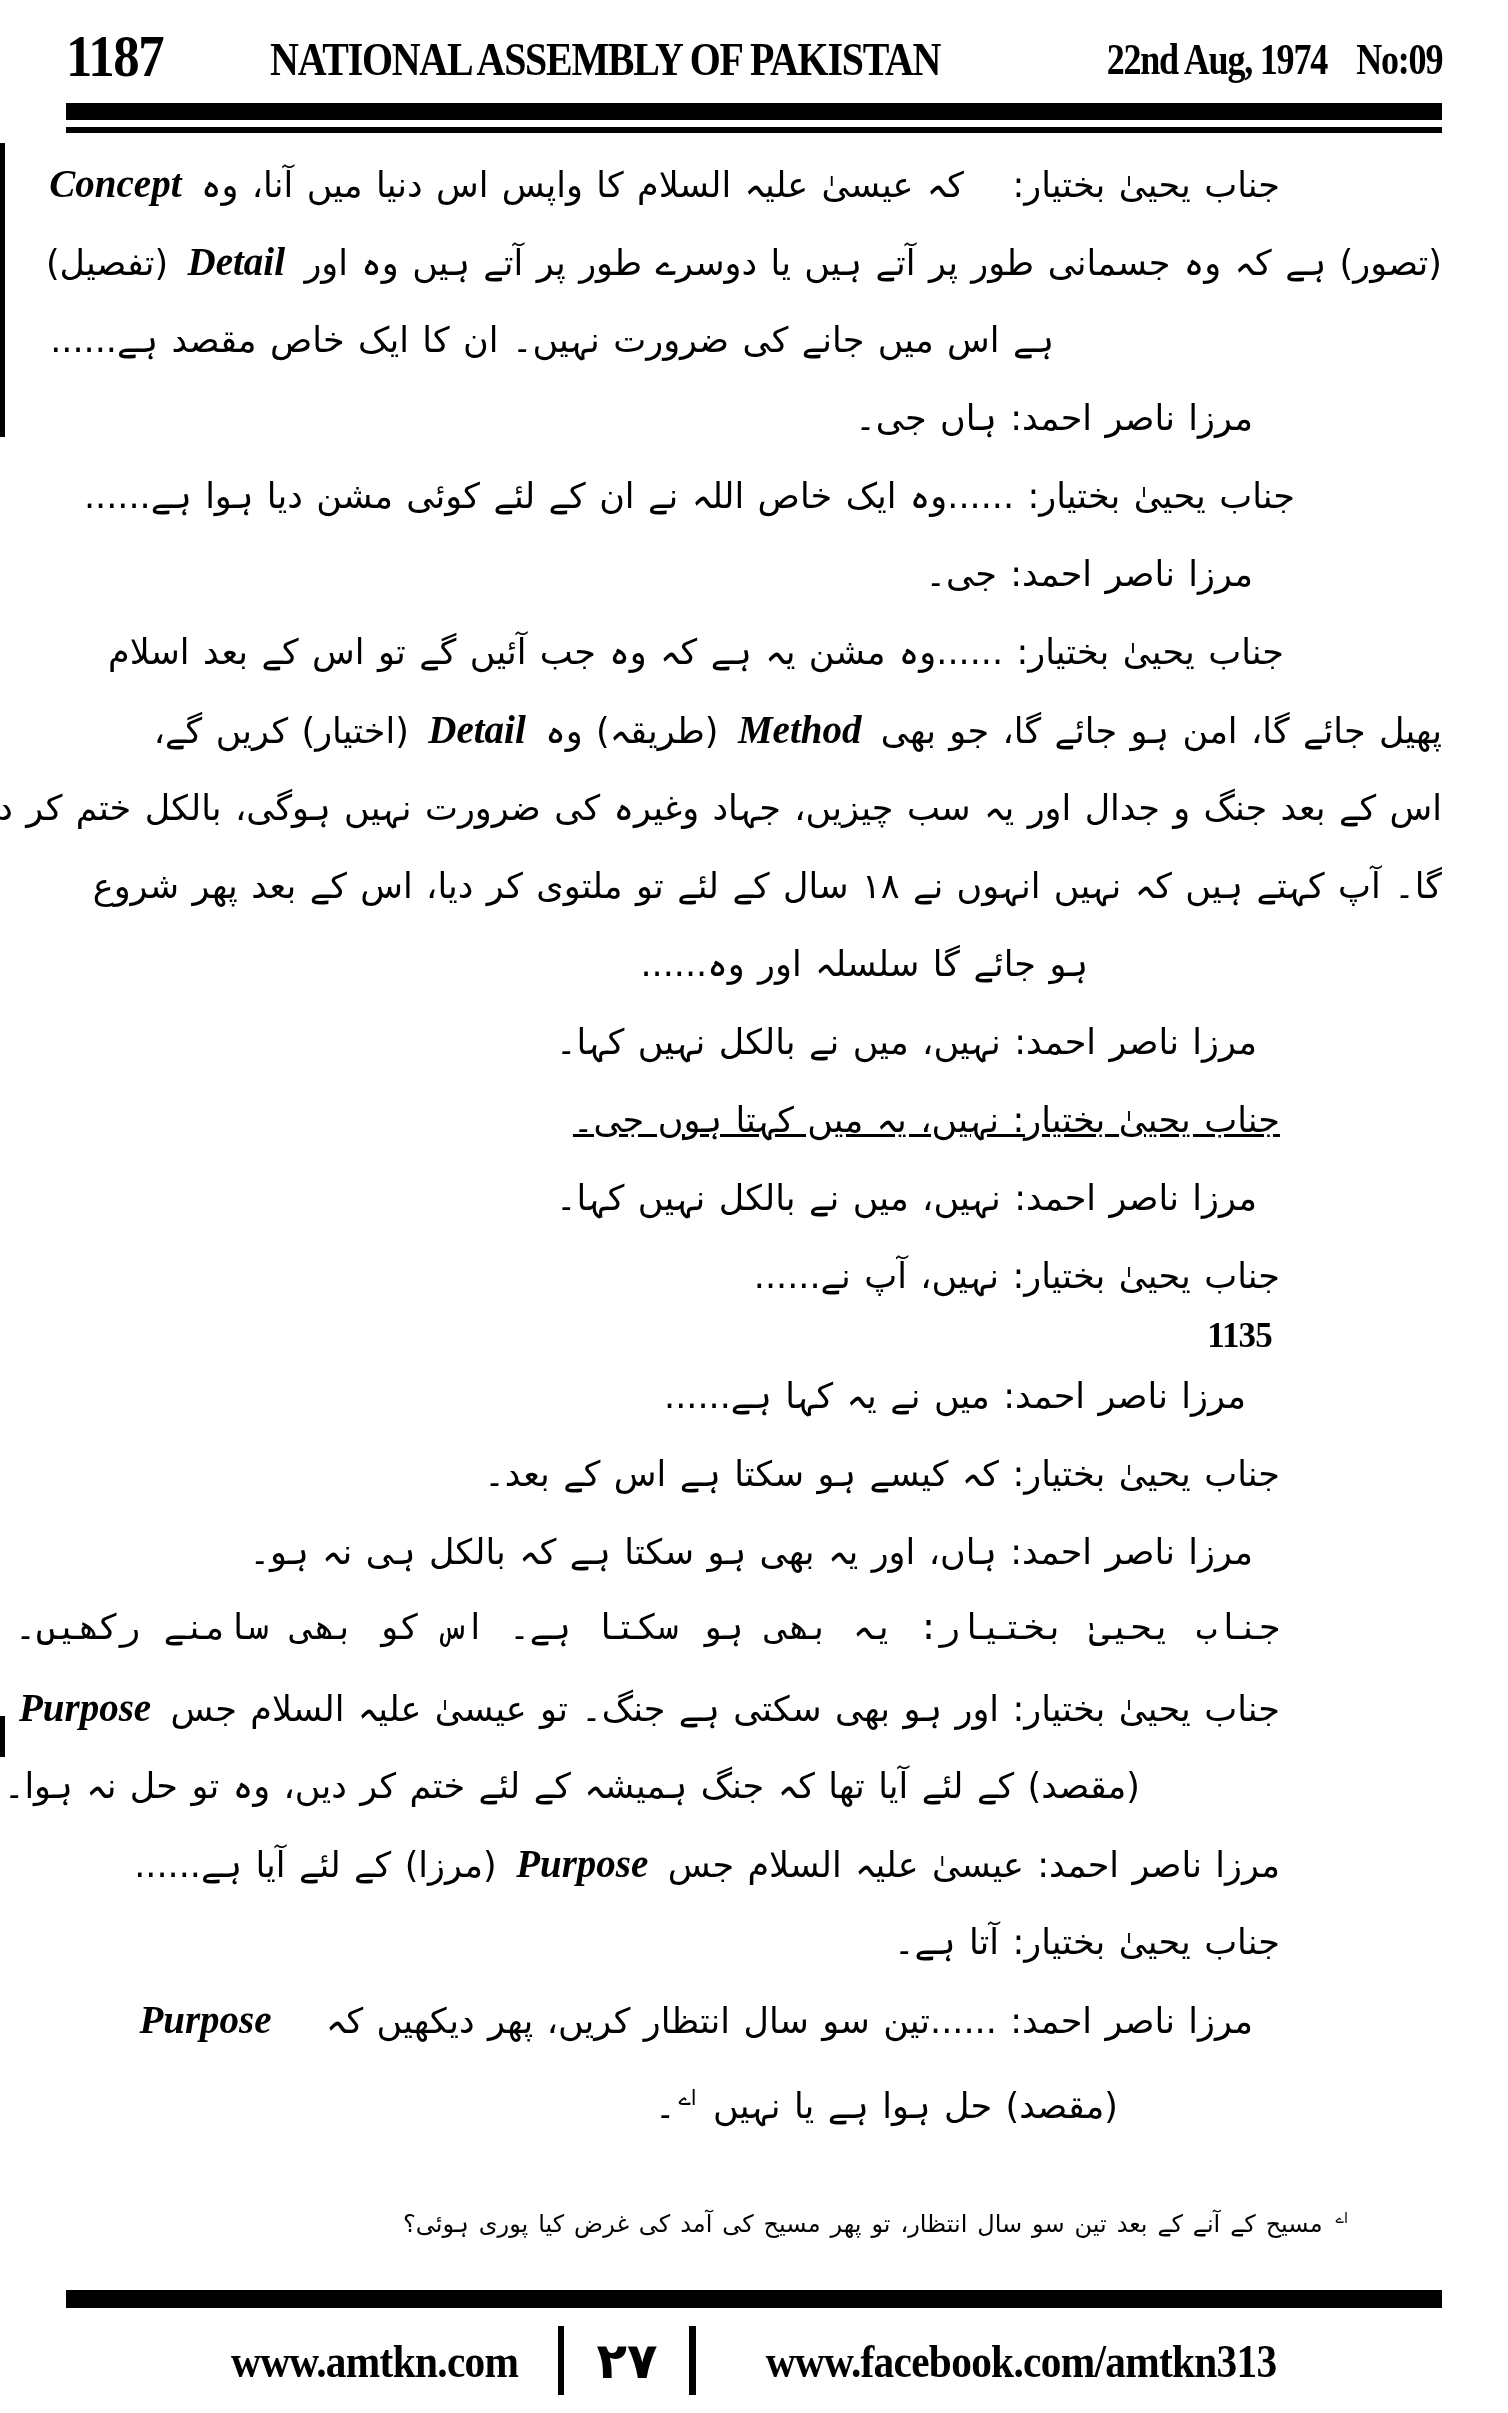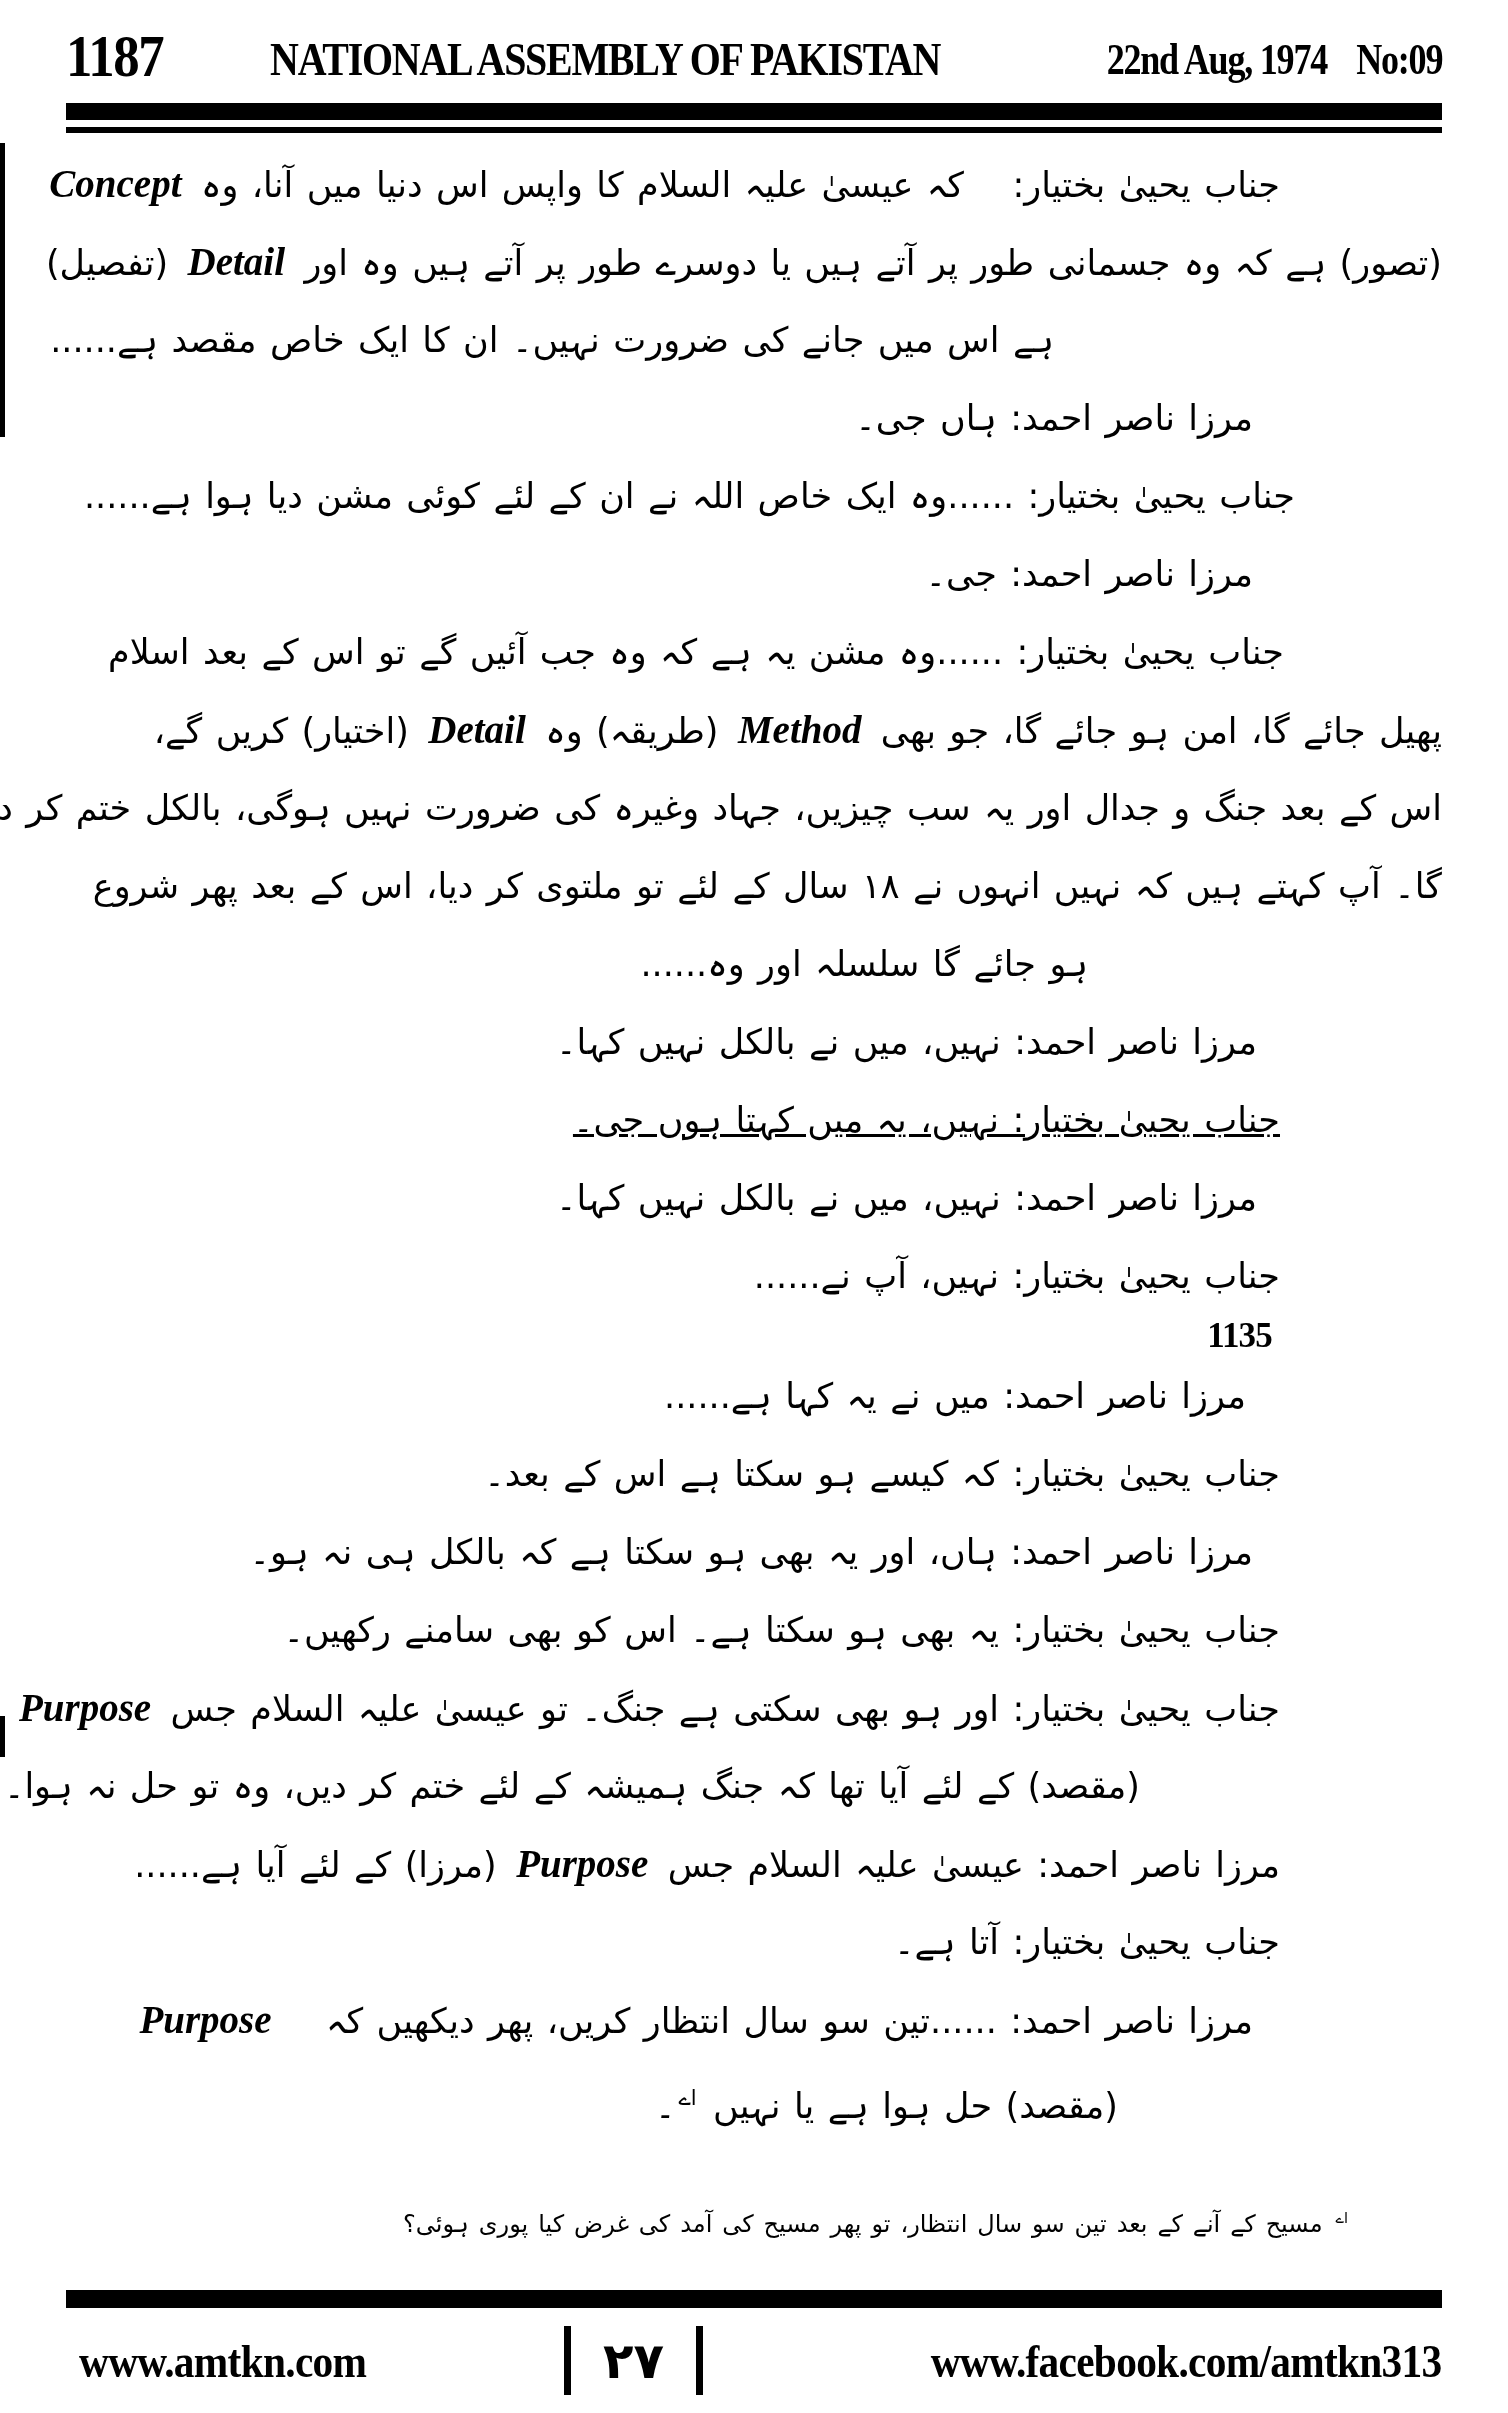--- a/index.html
+++ b/index.html
@@ -97,28 +97,27 @@
     top: 2290px;
     height: 18px;
     background: #000;
   }
   .footer {
     position: absolute;
     left: 66px; right: 66px;
     top: 2323px;
     height: 75px;
     display: flex;
-    justify-content: space-between;
+    justify-content: center;
     align-items: center;
     font-family: "Liberation Serif", serif;
     font-weight: bold;
     font-size: 47px;
     letter-spacing: -0.8px;
     white-space: nowrap;
-    margin-left: 13px;
   }
   .footer .url { transform: scaleX(0.88); }
   .footer .url.left-url  { transform-origin: left center; }
   .footer .url.right-url { transform-origin: right center; }
   .footer .center {
     display: inline-flex;
     align-items: center;
     gap: 32px;
   }
   .footer .vbar {
@@ -171,21 +170,21 @@
       <div class="line" style="padding-right: 0px;"><span class="ur">گا۔ آپ کہتے ہیں کہ نہیں انہوں نے ۱۸ سال کے لئے تو ملتوی کر دیا، اس کے بعد پھر شروع</span></div>
       <div class="line" style="padding-right: 354px;"><span class="ur">ہو جائے گا سلسلہ اور وہ......</span></div>
       <div class="line" style="padding-right: 185px;"><span class="ur">مرزا ناصر احمد: نہیں، میں نے بالکل نہیں کہا۔</span></div>
       <div class="line" style="padding-right: 162px; text-decoration: underline;"><span class="ur">جناب یحییٰ بختیار: نہیں، یہ میں کہتا ہوں جی۔</span></div>
       <div class="line" style="padding-right: 185px;"><span class="ur">مرزا ناصر احمد: نہیں، میں نے بالکل نہیں کہا۔</span></div>
       <div class="line" style="padding-right: 162px;"><span class="ur">جناب یحییٰ بختیار: نہیں، آپ نے......</span></div>
       <div class="line marker" style="padding-right: 170px;"><span class="ur">1135</span></div>
       <div class="line" style="padding-right: 196px;"><span class="ur">مرزا ناصر احمد: میں نے یہ کہا ہے......</span></div>
       <div class="line" style="padding-right: 162px;"><span class="ur">جناب یحییٰ بختیار: کہ کیسے ہو سکتا ہے اس کے بعد۔</span></div>
       <div class="line" style="padding-right: 189px;"><span class="ur">مرزا ناصر احمد: ہاں، اور یہ بھی ہو سکتا ہے کہ بالکل ہی نہ ہو۔</span></div>
-      <div class="line" style="padding-right: 162px;"><span class="ur">جناب یحییٰ بختیار: یہ بھی ہو سکتا ہے۔ اس کو بھی سامنے رکھیں۔</span></div>
+      <div class="line" style="padding-right: 162px; font-family: Liberation Mono, monospace;"><span class="ur">جناب یحییٰ بختیار: یہ بھی ہو سکتا ہے۔ اس کو بھی سامنے رکھیں۔</span></div>
       <div class="line" style="padding-right: 162px;"><span class="ur">جناب یحییٰ بختیار: اور ہو بھی سکتی ہے جنگ۔ تو عیسیٰ علیہ السلام جس </span><span class="en">Purpose</span></div>
       <div class="line" style="padding-right: 302px;"><span class="ur">(مقصد) کے لئے آیا تھا کہ جنگ ہمیشہ کے لئے ختم کر دیں، وہ تو حل نہ ہوا۔</span></div>
       <div class="line" style="padding-right: 162px;"><span class="ur">مرزا ناصر احمد: عیسیٰ علیہ السلام جس </span><span class="en">Purpose</span><span class="ur"> (مرزا) کے لئے آیا ہے......</span></div>
       <div class="line" style="padding-right: 162px;"><span class="ur">جناب یحییٰ بختیار: آتا ہے۔</span></div>
       <div class="line" style="padding-right: 189px;"><span class="ur">مرزا ناصر احمد: ......تین سو سال انتظار کریں، پھر دیکھیں کہ  </span><span class="en">Purpose</span></div>
       <div class="line" style="padding-right: 324px;"><span class="ur">(مقصد) حل ہوا ہے یا نہیں </span><span class="sup">اے</span><span class="ur">۔</span></div>
       <div class="line footnote" style="padding-right: 91px;"><span class="sup">اے</span><span class="ur"> مسیح کے آنے کے بعد تین سو سال انتظار، تو پھر مسیح کی آمد کی غرض کیا پوری ہوئی؟</span></div>
     </div>
 
   <div class="footer-bar"></div>

